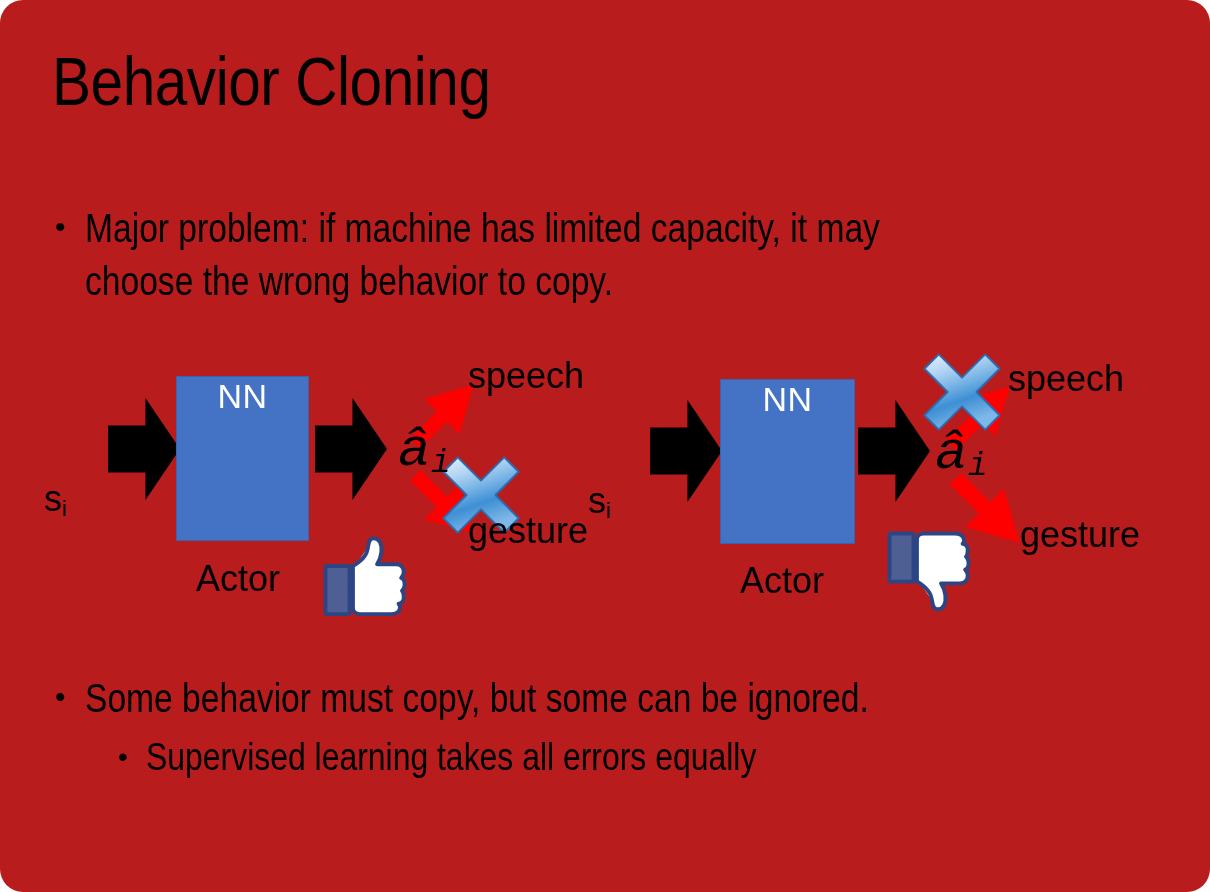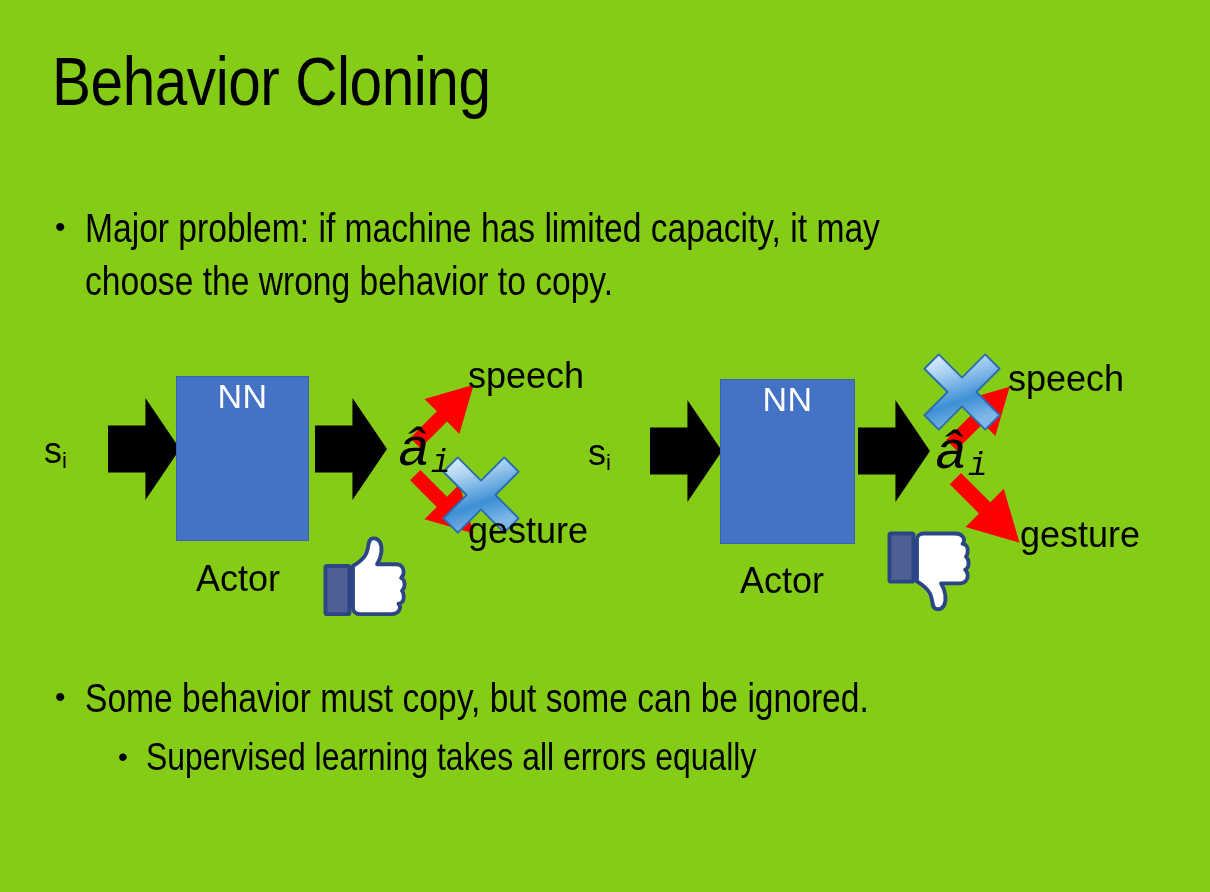--- a/index.html
+++ b/index.html
@@ -5,24 +5,25 @@
 <style>
   html, body {
     margin: 0;
     padding: 0;
     background: #ffffff;
   }
   #slide {
     position: relative;
     width: 1210px;
     height: 892px;
-    background: #84cc16;
+    background: #b91c1c;
     overflow: hidden;
     font-family: "Liberation Sans", sans-serif;
     color: #000000;
+    border-radius: 23px;
   }
 
   
   #slide-title {
     position: absolute;
     left: 52px;
     top: 46px;
     font-family: "Liberation Sans Narrow", "Liberation Sans", sans-serif;
     font-size: 68px;
     font-weight: 400;
@@ -119,20 +120,21 @@
     font-family: "Liberation Sans", sans-serif;
     color: #000;
     white-space: nowrap;
   }
   .state-label {
     position: absolute;
     font-size: 36px;
     font-family: "Liberation Sans", sans-serif;
     color: #000;
     white-space: nowrap;
+    margin-top: 48px;
   }
   .state-label sub {
     font-size: 0.62em;
     vertical-align: baseline;
     position: relative;
     top: 0.22em;
   }
   .action-label {
     position: absolute;
     font-family: Liberation Mono, monospace;

